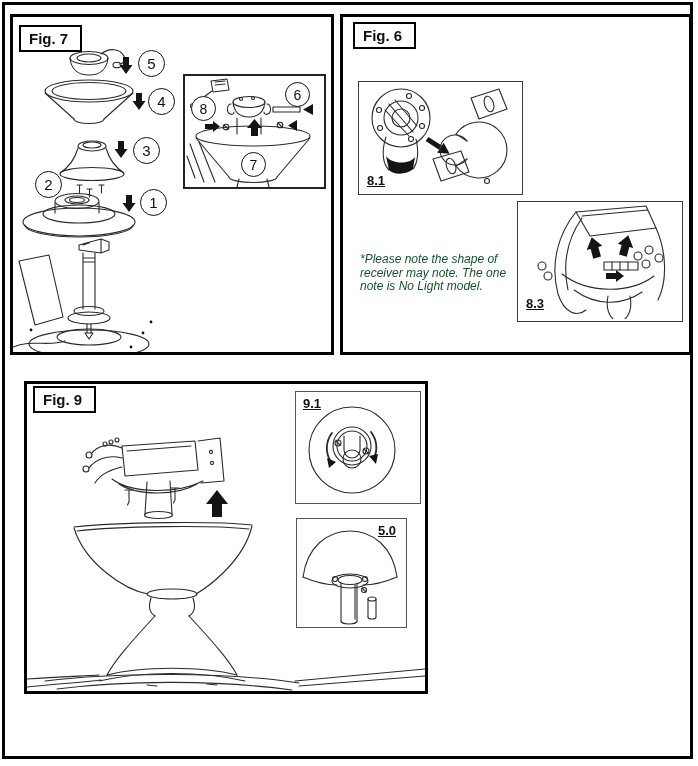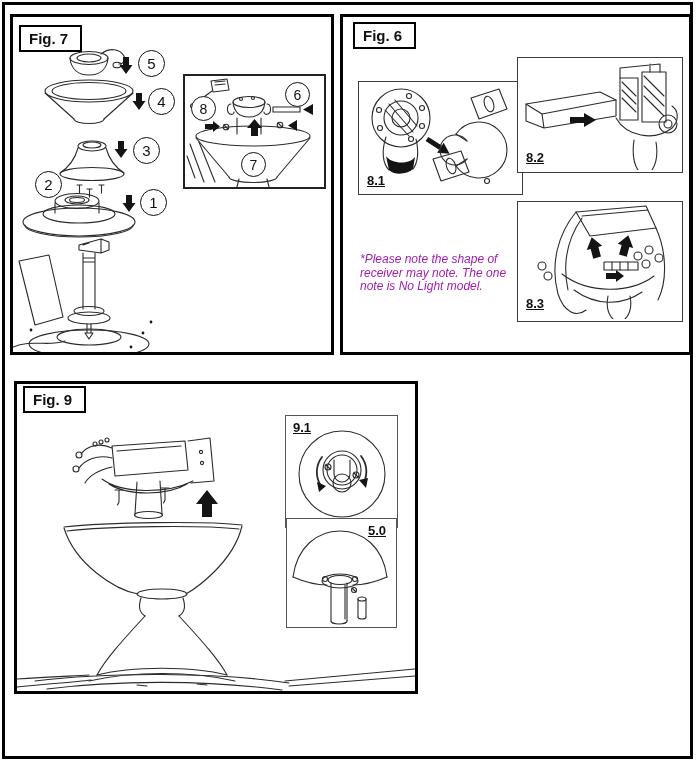--- a/index.html
+++ b/index.html
@@ -3,34 +3,34 @@
 <meta charset="utf-8">
 <style>
   html,body{margin:0;padding:0;background:#fff;}
   #page{position:relative;width:698px;height:766px;background:#fff;
         font-family:"Liberation Sans", sans-serif;color:#111;overflow:hidden;}
   #page-frame{position:absolute;left:2px;top:2px;width:691px;height:757px;
         border:3px solid #000;box-sizing:border-box;}
   .panel{position:absolute;border:3px solid #000;background:#fff;box-sizing:border-box;}
   #fig7-panel{left:10px;top:14px;width:324px;height:341px;}
   #fig8-panel{left:340px;top:14px;width:352px;height:341px;}
-  #fig9-panel{left:14px;top:381px;width:404px;height:313px;}
+  #fig9-panel{left:24px;top:381px;width:404px;height:313px;}
   .fig-label{position:absolute;border:2px solid #000;background:#fff;
         font-weight:bold;font-size:15px;padding:3px 12px 3px 8px;z-index:6;}
   #fig7-label{left:6px;top:8px;}
   #fig8-label{left:10px;top:5px;}
   #fig9-label{left:6px;top:2px;}
   .subbox{position:absolute;border:1.5px solid #3c3c3c;background:#fff;box-sizing:border-box;z-index:4;}
   .sublabel{position:absolute;font-weight:bold;font-size:13px;text-decoration:underline;z-index:5;}
   .callout{position:absolute;width:27px;height:27px;border:1.6px solid #111;border-radius:50%;
         background:#fff;display:flex;align-items:center;justify-content:center;
         font-size:15px;line-height:1;z-index:6;box-sizing:border-box;}
   .callout.small{width:25px;height:25px;font-size:14px;}
   .note{position:absolute;font-style:italic;font-size:12px;line-height:13.5px;
-        color:#a21caf;z-index:5;white-space:nowrap;}
+        color:#14532d;z-index:5;white-space:nowrap;}
   svg{position:absolute;left:0;top:0;}
   .draw{stroke:#2b2b2b;stroke-width:1.1;fill:none;stroke-linecap:round;stroke-linejoin:round;}
   .fill{fill:#141414;stroke:none;}
 </style>
 </head>
 <body>
 
 <div id="page">
   <div id="page-frame"></div>
 
@@ -191,41 +191,20 @@
           <path d="M112,16 L140,7 L148,27 L120,37 Z"></path>
           <ellipse cx="130" cy="22" rx="4.5" ry="8" transform="rotate(-18 130 22)"></ellipse>
           <path d="M74,77 L102,69 L110,90 L82,99 Z"></path>
           <ellipse cx="92" cy="84" rx="4.5" ry="8" transform="rotate(-18 92 84)"></ellipse>
           <circle cx="128" cy="99" r="2.5"></circle>
         </g>
       </svg>
       <div class="sublabel" style="left:8px;bottom:6px;">8.1</div>
     </div>
 
-    <div class="subbox" style="left:174px;top:40px;width:166px;height:116px;">
-      <svg width="162" height="112" viewBox="0 0 162 112">
-        <g class="draw">
-          <path d="M8,46 L82,34 L98,42 L24,56 Z"></path>
-          <path d="M8,46 L8,63 L26,70 L98,58 L98,42 M24,56 L26,70"></path>
-        </g>
-        <polygon class="fill" points="52,59 66,59 66,55 78,62 66,69 66,65 52,65"></polygon>
-        <g class="draw">
-          <rect x="102" y="20" width="18" height="42"></rect>
-          <rect x="124" y="14" width="24" height="50"></rect>
-          <path d="M104,24 L118,38 M104,32 L118,46 M104,40 L118,54"></path>
-          <path d="M126,18 L146,38 M126,28 L146,48 M126,38 L146,58"></path>
-          <path d="M102,20 L102,10 L142,6 L142,14 M132,6 L132,14"></path>
-          <path d="M98,60 C108,78 136,84 154,70 C162,62 160,52 154,48"></path>
-          <circle cx="150" cy="66" r="9"></circle>
-            <circle cx="150" cy="66" r="4"></circle>
-          <path d="M116,82 C114,96 116,106 120,112 M138,84 C140,96 138,106 134,112"></path>
-        </g>
-      </svg>
-      <div class="sublabel" style="left:8px;bottom:7px;">8.2</div>
-    </div>
 
     <div class="subbox" style="left:174px;top:168px;width:166px;height:121px;margin-top:16px;">
       <svg width="162" height="117" viewBox="0 0 162 117">
         <defs>
           <polygon id="arr-u" points="-4,12 -4,2 -8,2 0,-9 8,2 4,2 4,12"></polygon>
         </defs>
         <g class="draw">
           <path d="M58,10 L128,4 L138,26 L72,34 Z M64,14 L130,8"></path>
           <path d="M58,10 C40,32 32,62 40,92 C46,110 58,116 68,108"></path>
           <path d="M64,16 C50,36 44,60 50,88"></path>
@@ -293,21 +272,21 @@
         <path d="M128,232 C104,258 88,276 80,291 M162,232 C186,258 202,276 210,291"></path>
         <path d="M80,291 C115,282 175,282 210,291 M72,297 C115,287 175,287 218,297"></path>
         <path d="M18,297 C90,288 200,288 272,299"></path>
         <path d="M0,295 C30,293 55,292 72,291 M0,303 C30,300 58,298 74,296"></path>
         <path d="M268,297 L398,285 M272,302 L398,292"></path>
         <path d="M30,305 C100,296 190,296 265,306"></path>
         <path d="M120,301 l10,1 M180,300 l10,1"></path>
       </g>
     </svg>
 
-    <div class="subbox" style="left:268px;top:7px;width:113px;height:113px;border-color:#555;border-width:1.2px;margin-top:24px;">
+    <div class="subbox" style="left:268px;top:7px;width:126px;height:113px;border-color:#555;border-width:1.2px;">
       <svg width="109" height="109" viewBox="0 0 109 109">
         <g class="draw">
           <circle cx="56" cy="58" r="43"></circle>
           <circle cx="56" cy="54" r="19"></circle>
           <circle cx="56" cy="54" r="15"></circle>
           <path d="M48,44 L48,58 A8,8 0 0 0 64,58 L64,44"></path>
           <circle cx="56" cy="67" r="9"></circle>
           <circle cx="42" cy="51" r="3"></circle>
             <path d="M40,49 L44,53"></path>
           <circle cx="70" cy="59" r="3"></circle>

